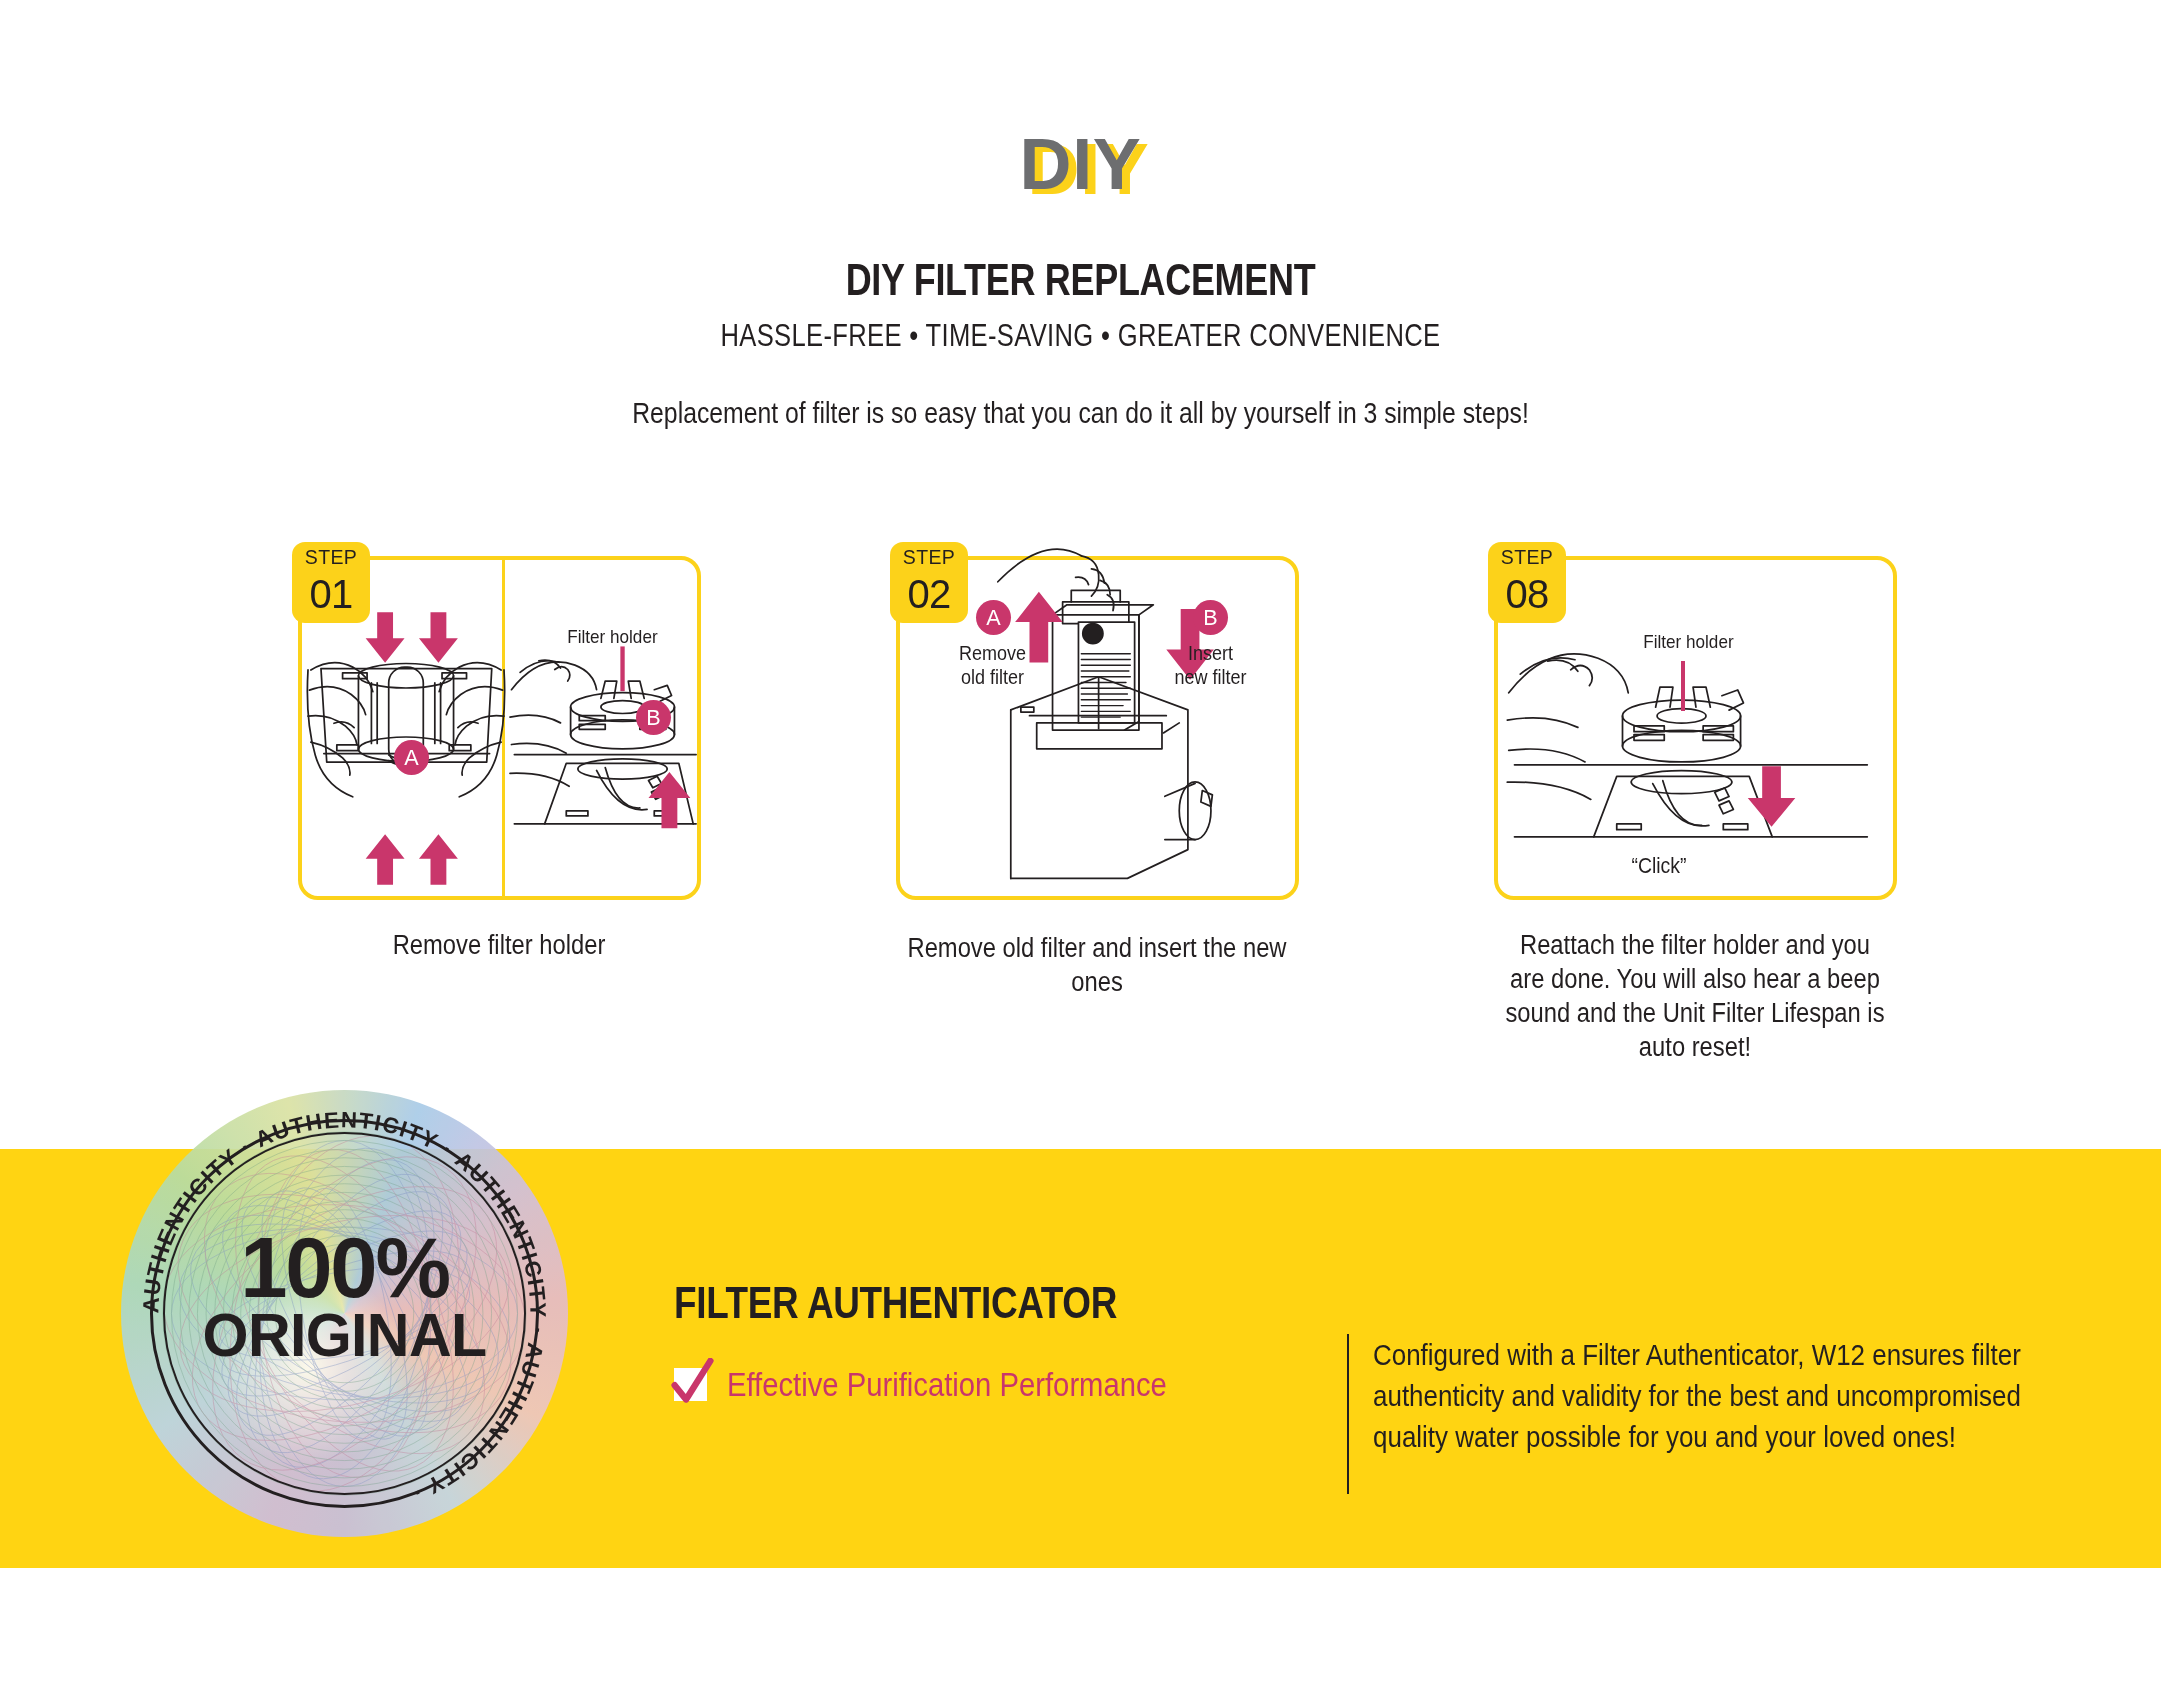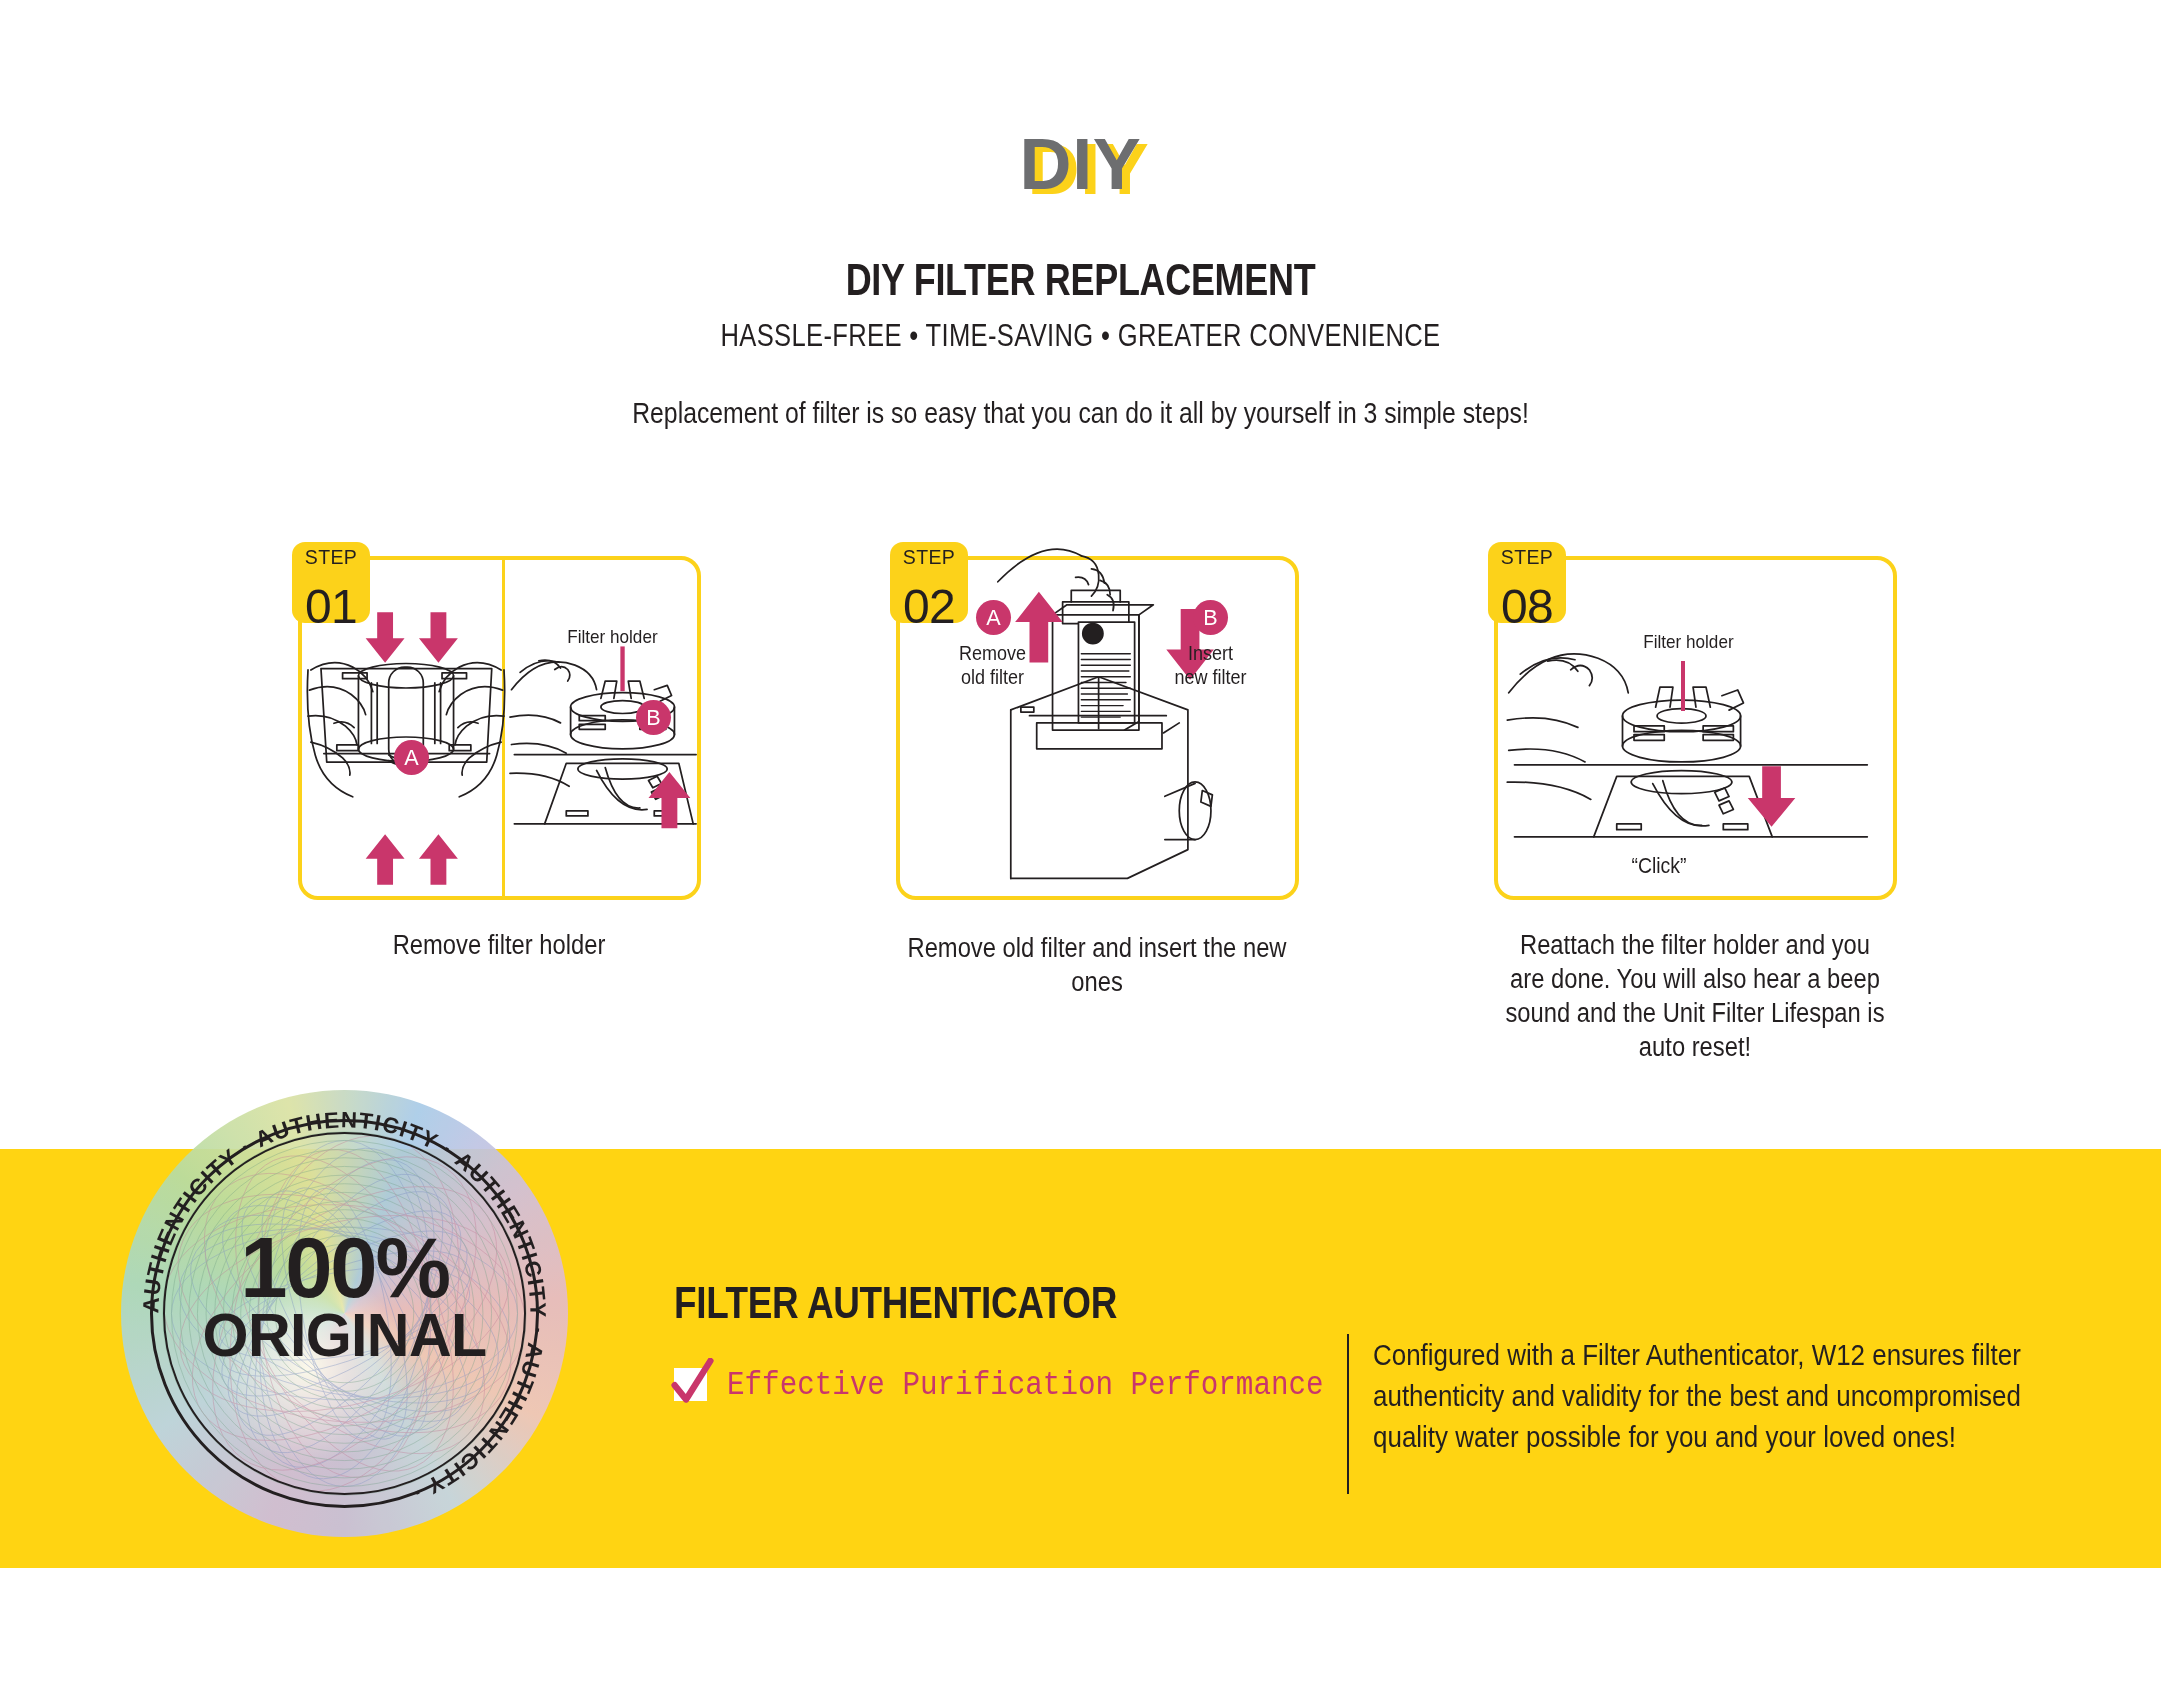--- a/index.html
+++ b/index.html
@@ -110,25 +110,25 @@
   .step-badge.b2 { left: 890px; }
   .step-badge.b3 { left: 1488px; }
   .step-word {
     font-size: 19.5px;
     line-height: 19.5px;
     letter-spacing: 0.4px;
     color: #231f20;
     font-weight: normal;
   }
   .step-num {
-    font-size: 48px;
+    font-size: 40px;
     line-height: 48px;
     font-weight: normal;
     color: #231f20;
-    margin-top: 16px;
+    margin-top: 3px;
     letter-spacing: -0.7px;
   }
 
   .card-caption {
     position: absolute;
     width: 432px;
     text-align: center;
     font-size: 27px;
     line-height: 34px;
     color: #231f20;
@@ -277,21 +277,20 @@
   .check-list {
     position: absolute;
     left: 674px; top: 1362px;
     width: 663px;
   }
   .check-row {
     display: flex;
     align-items: center;
     margin-bottom: 10px;
     height: 45px;
-    font-family: Liberation Mono, monospace;
   }
   .check-box {
     position: relative;
     width: 33px; height: 33px;
     background: #ffffff;
     flex: 0 0 auto;
     margin-right: 20px;
   }
   .check-box svg { position: absolute; left: -4.3px; top: -10px; }
   .check-text {

